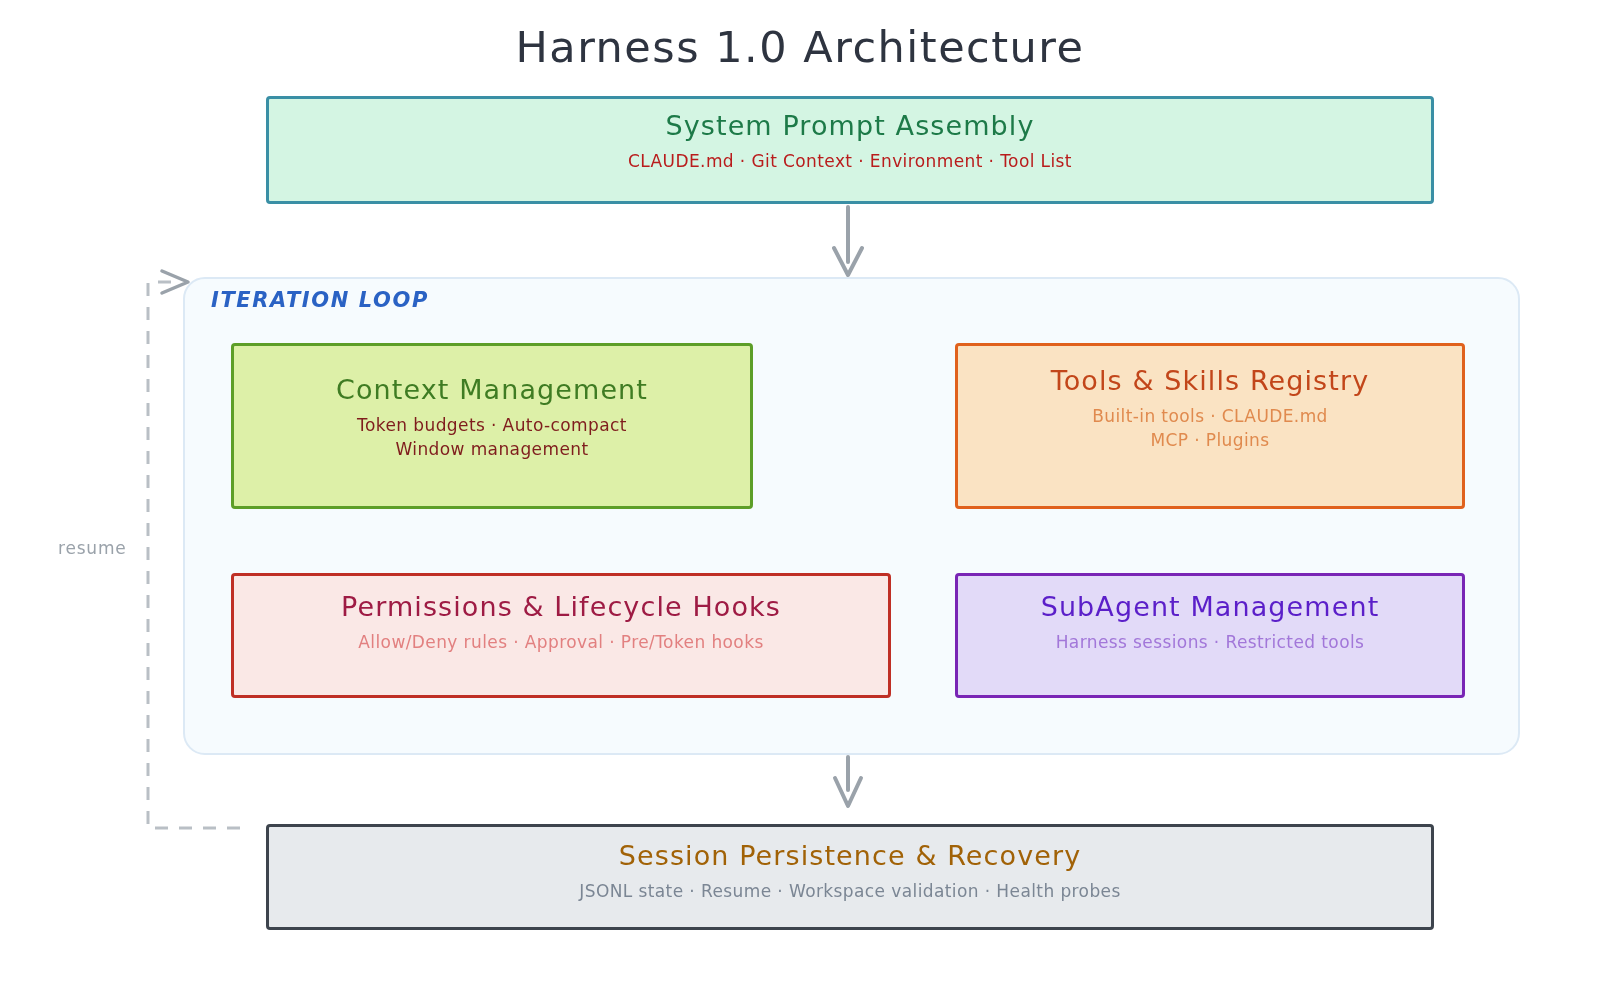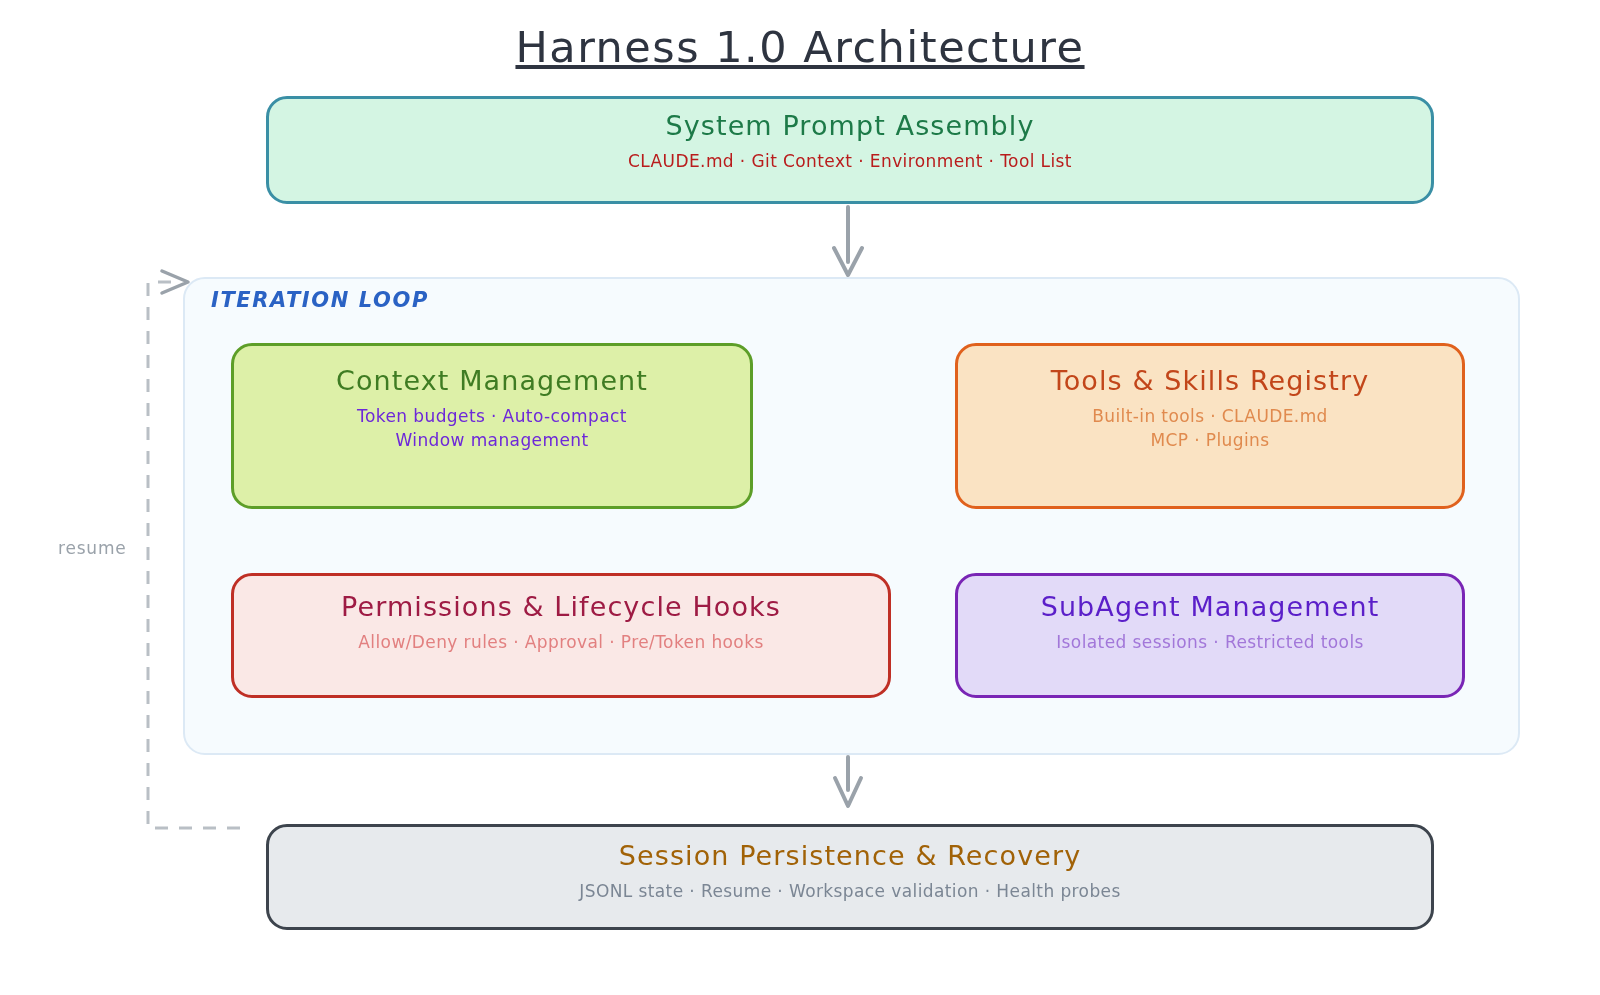--- a/index.html
+++ b/index.html
@@ -28,28 +28,27 @@
     position: absolute;
     left: 0;
     top: 22px;
     width: 1600px;
     text-align: center;
     font-size: 43px;
     font-weight: 400;
     letter-spacing: 1.5px;
     color: #2e3440;
     font-family: "DejaVu Sans", sans-serif;
-    text-decoration: underline;
   }
 
   
   .node {
     position: absolute;
     box-sizing: border-box;
-    border-radius: 21px;
+    border-radius: 4px;
     display: flex;
     flex-direction: column;
     align-items: center;
     justify-content: flex-start;
     text-align: center;
     padding-top: 14px;
   }
   .node .node-title {
     font-size: 27px;
     letter-spacing: 1.1px;
@@ -102,24 +101,24 @@
   }
 
   
   #node-context {
     left: 231px;
     top: 343px;
     width: 522px;
     height: 166px;
     background: #ddf0a8;
     border: 3px solid #5d9e28;
-    padding-top: 18px;
+    padding-top: 27px;
   }
   #node-context .node-title { color: #3f7c23; }
-  #node-context .node-sub { color: #6d28d9; }
+  #node-context .node-sub { color: #7f1d1d; }
 
   
   #node-tools {
     left: 955px;
     top: 343px;
     width: 510px;
     height: 166px;
     background: #fae3c3;
     border: 3px solid #e0611d;
     padding-top: 18px;
@@ -248,21 +247,21 @@
 <div class="node" id="node-permissions">
   <div class="node-title">Permissions &amp; Lifecycle Hooks</div>
   <div class="node-sub">
     <span class="sub-line">Allow/Deny rules · Approval · Pre/Token hooks</span>
   </div>
 </div>
 
 <div class="node" id="node-subagent">
   <div class="node-title">SubAgent Management</div>
   <div class="node-sub">
-    <span class="sub-line">Isolated sessions · Restricted tools</span>
+    <span class="sub-line">Harness sessions · Restricted tools</span>
   </div>
 </div>
 
 <div class="node" id="node-session">
   <div class="node-title">Session Persistence &amp; Recovery</div>
   <div class="node-sub">
     <span class="sub-line">JSONL state · Resume · Workspace validation · Health probes</span>
   </div>
 </div>
 

